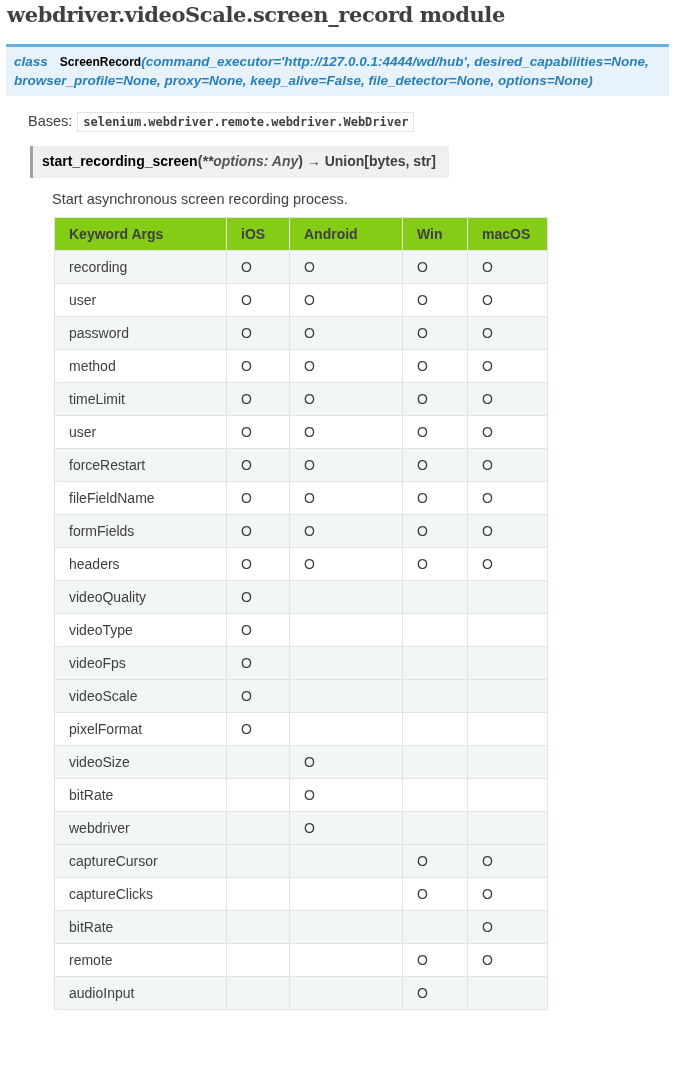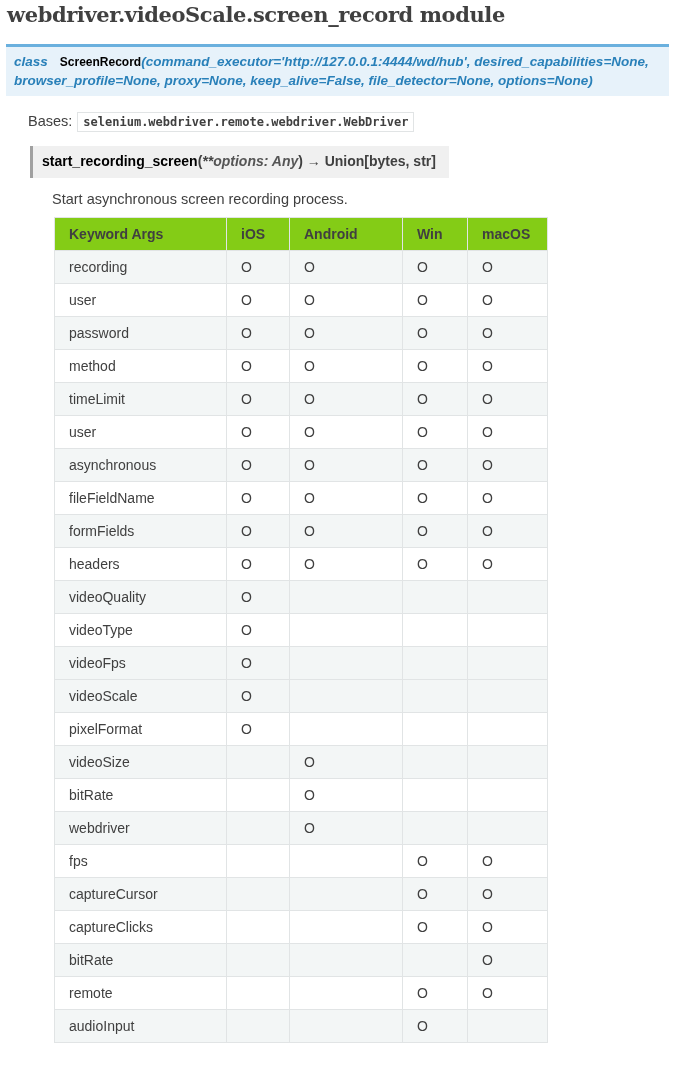--- a/index.html
+++ b/index.html
@@ -145,21 +145,21 @@
         <td>O</td>
       </tr>
       <tr>
         <td>user</td>
         <td>O</td>
         <td>O</td>
         <td>O</td>
         <td>O</td>
       </tr>
       <tr class="stripe">
-        <td>asynchronous</td>
+        <td>forceRestart</td>
         <td>O</td>
         <td>O</td>
         <td>O</td>
         <td>O</td>
       </tr>
       <tr>
         <td>fileFieldName</td>
         <td>O</td>
         <td>O</td>
         <td>O</td>
@@ -227,27 +227,20 @@
         <td>O</td>
         <td></td>
         <td></td>
       </tr>
       <tr class="stripe">
         <td>webdriver</td>
         <td></td>
         <td>O</td>
         <td></td>
         <td></td>
-      </tr>
-      <tr>
-        <td>fps</td>
-        <td></td>
-        <td></td>
-        <td>O</td>
-        <td>O</td>
       </tr>
       <tr class="stripe">
         <td>captureCursor</td>
         <td></td>
         <td></td>
         <td>O</td>
         <td>O</td>
       </tr>
       <tr>
         <td>captureClicks</td>

